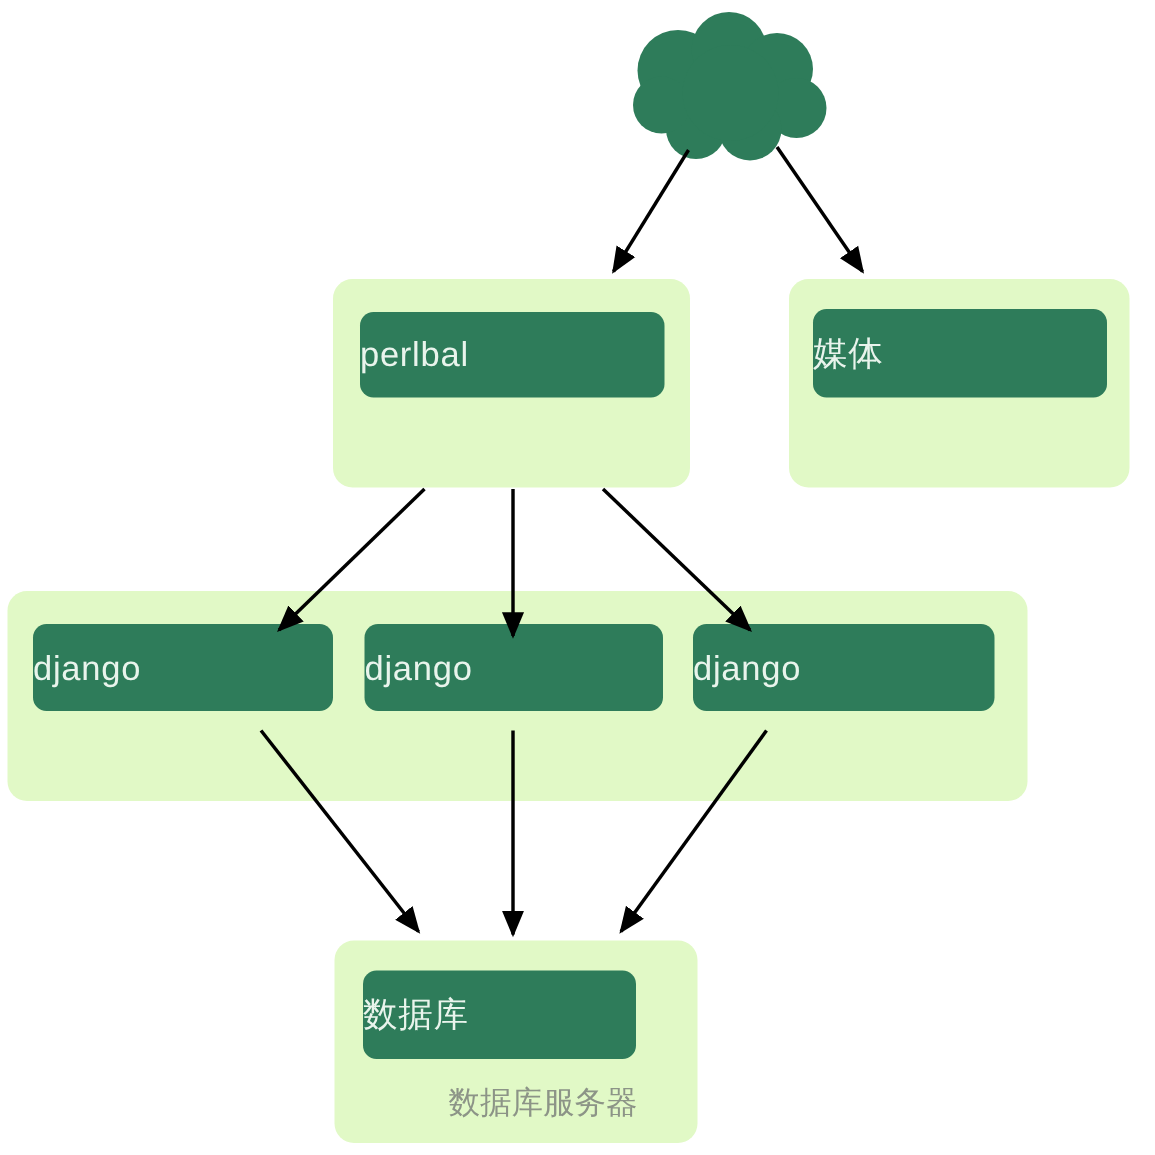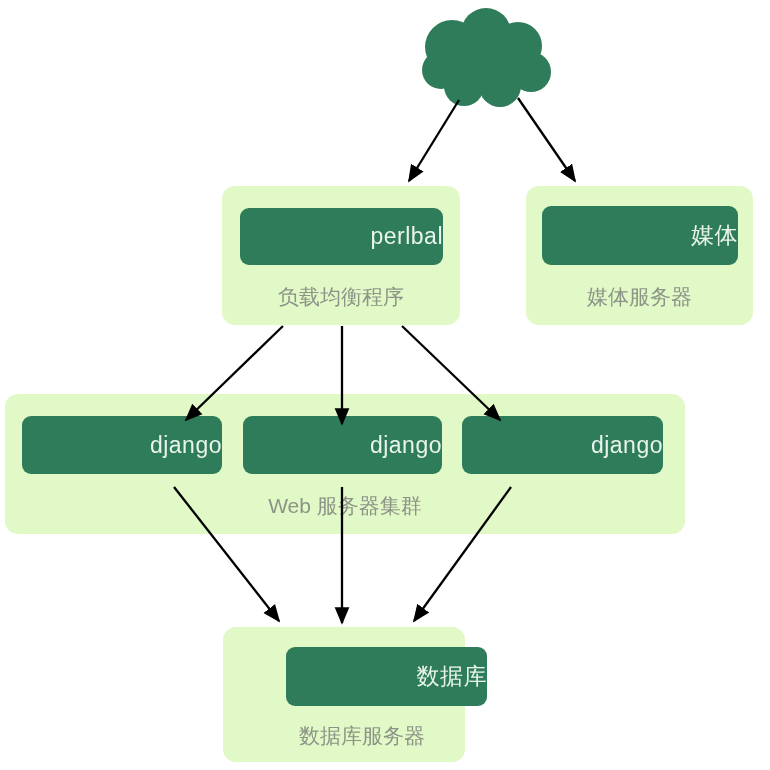--- a/index.html
+++ b/index.html
@@ -15,21 +15,21 @@
     position: absolute;
     background: #e1f9c6;
     border-radius: 13px;
   }
   .node {
     position: absolute;
     background: #2e7c5a;
     border-radius: 9px;
     display: flex;
     align-items: center;
-    justify-content: flex-end;
+    justify-content: flex-start;
     color: #e9f4ec;
     font-size: 23px;
     letter-spacing: 0.5px;
   }
   .caption {
     position: absolute;
     left: 0;
     right: 0;
     text-align: center;
     color: #8c9487;
@@ -48,45 +48,42 @@
 </style>
 </head>
 <body>
 
 <div class="stage">
 
   <div class="panel" style="left:222px; top:186px; width:238px; height:139px;">
     <div class="node" style="left:18px; top:22px; width:203px; height:57px;">
       <span>perlbal</span>
     </div>
-    <div class="caption" style="top:98px;">负载均衡程序</div>
   </div>
 
   <div class="panel" style="left:526px; top:186px; width:227px; height:139px;">
     <div class="node" style="left:16px; top:20px; width:196px; height:59px;">
       <span>媒体</span>
     </div>
-    <div class="caption" style="top:98px;">媒体服务器</div>
   </div>
 
   <div class="panel" style="left:5px; top:394px; width:680px; height:140px;">
     <div class="node" style="left:17px; top:22px; width:200px; height:58px;">
       <span>django</span>
     </div>
     <div class="node" style="left:238px; top:22px; width:199px; height:58px;">
       <span>django</span>
     </div>
     <div class="node" style="left:457px; top:22px; width:201px; height:58px;">
       <span>django</span>
     </div>
-    <div class="caption" style="top:99px;">Web 服务器集群</div>
   </div>
 
   <div class="panel" style="left:223px; top:627px; width:242px; height:135px;">
-    <div class="node" style="left:19px; top:20px; width:201px; height:59px;margin-left:44px;">
+    <div class="node" style="left:19px; top:20px; width:182px; height:59px;">
       <span>数据库</span>
     </div>
     <div class="caption" style="top:96px;padding-left:36px;">数据库服务器</div>
   </div>
 
   <svg class="overlay" viewBox="0 0 770 770" xmlns="http://www.w3.org/2000/svg">
     <defs>
       <marker id="arrowhead" viewBox="0 0 10 10" refX="8.6" refY="5" markerWidth="8" markerHeight="8" orient="auto-start-reverse">
         <path d="M0,1 L9.6,5 L0,9 z" fill="#000000"></path>
       </marker>

